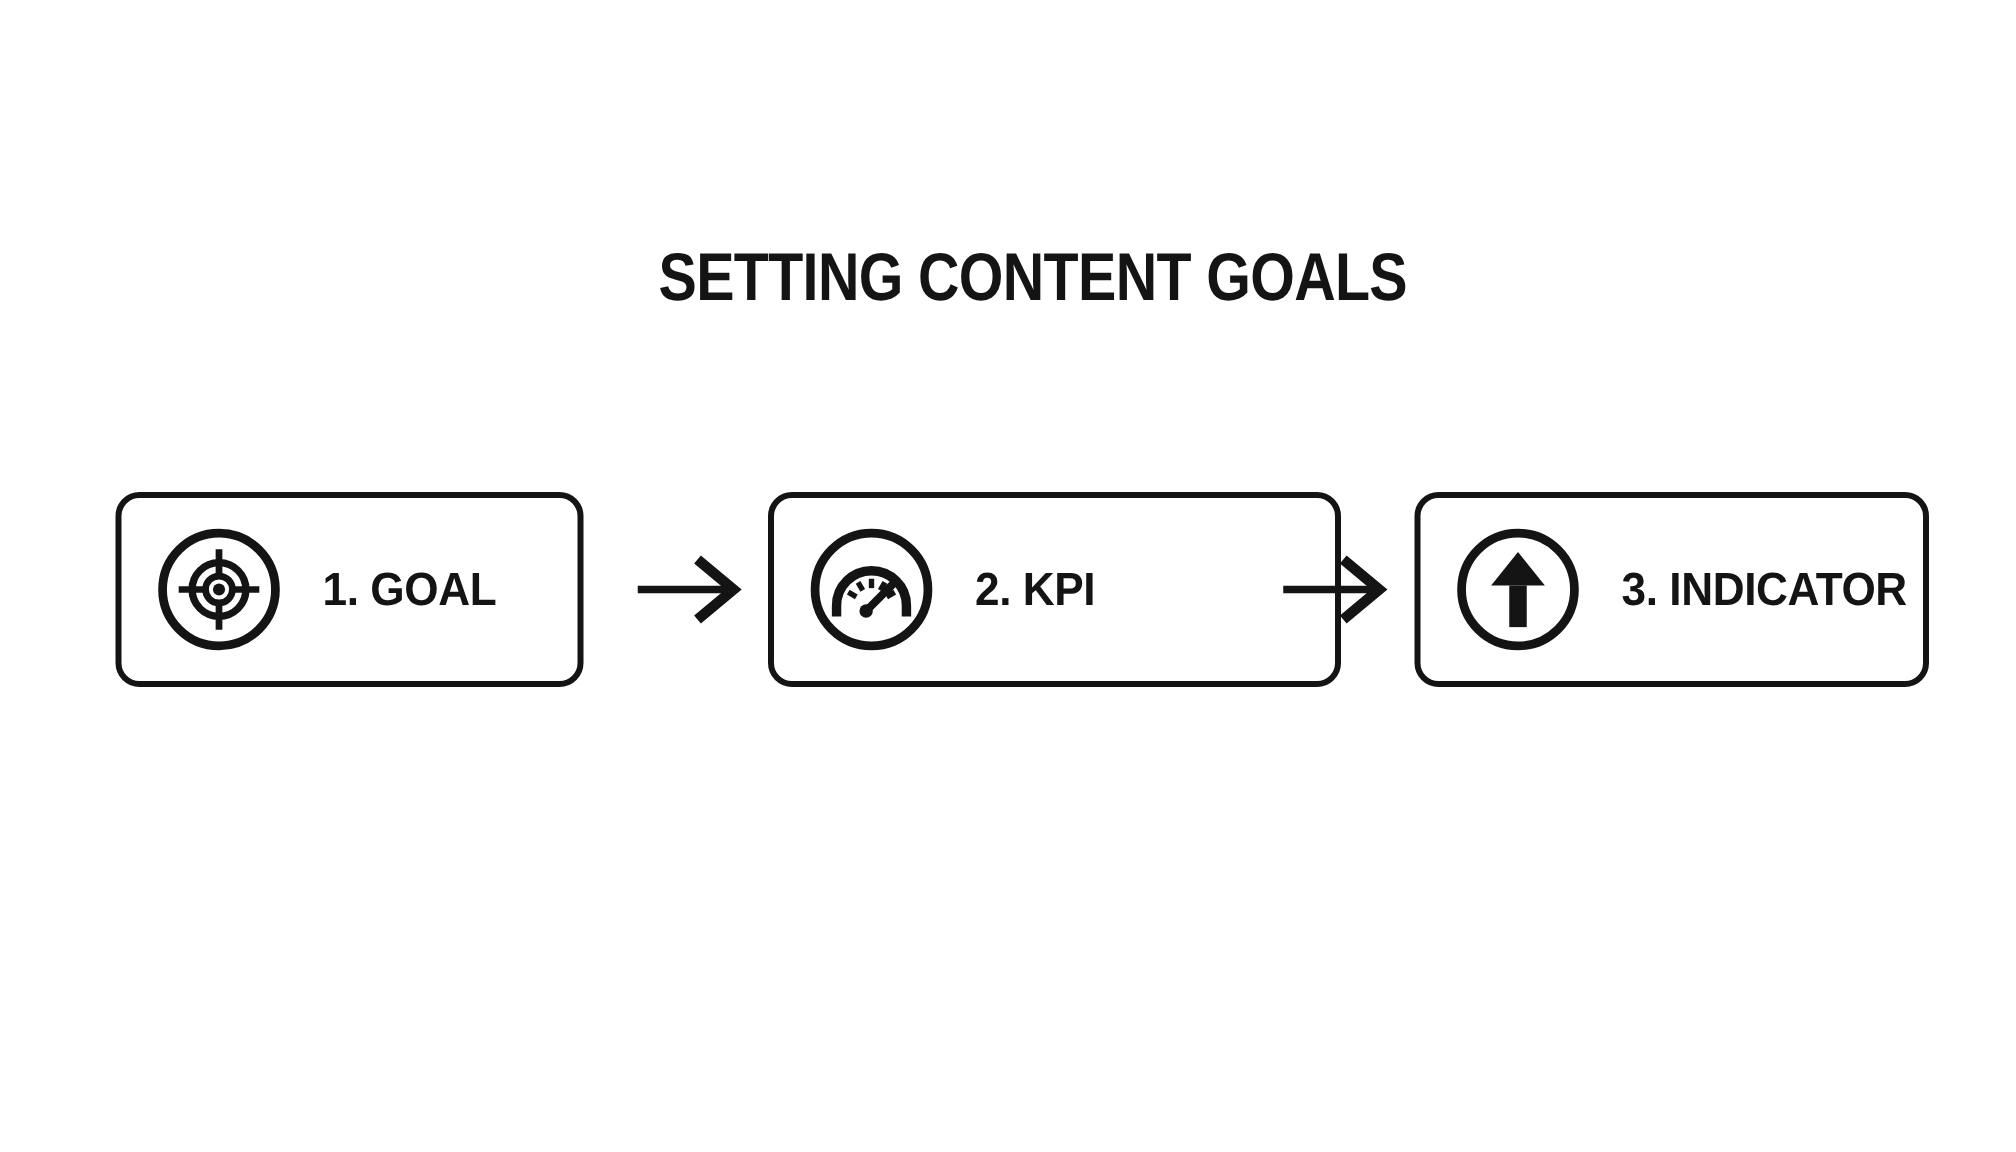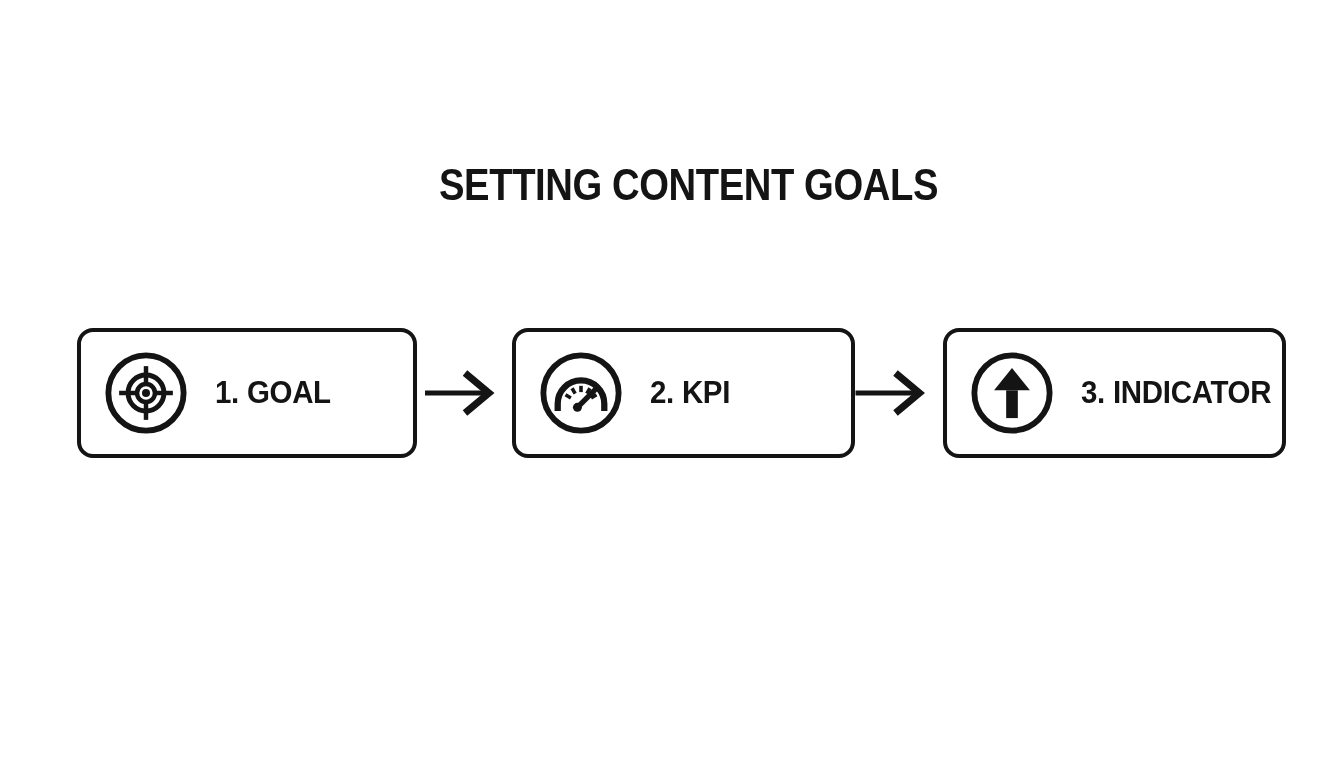--- a/index.html
+++ b/index.html
@@ -36,22 +36,22 @@
   .step-box {
     position: absolute;
     top: 328px;
     height: 130px;
     border: 4px solid var(--ink);
     border-radius: 16px;
     background: var(--bg);
     display: flex;
     align-items: center;
   }
-  .step-box.b1 { left: 60px;  width: 340px; }
-  .step-box.b2 { left: 495px; width: 343px; }
+  .step-box.b1 { left: 60px;  width: 312px; }
+  .step-box.b2 { left: 495px; width: 382px; }
   .step-box.b3 { left: 926px; width: 343px; }
 
   .step-icon {
     width: 86px; height: 86px;
     margin-left: 22px;
     flex: 0 0 auto;
     color: var(--ink);
   }
   .step-icon svg { width: 100%; height: 100%; display: block; }
 

